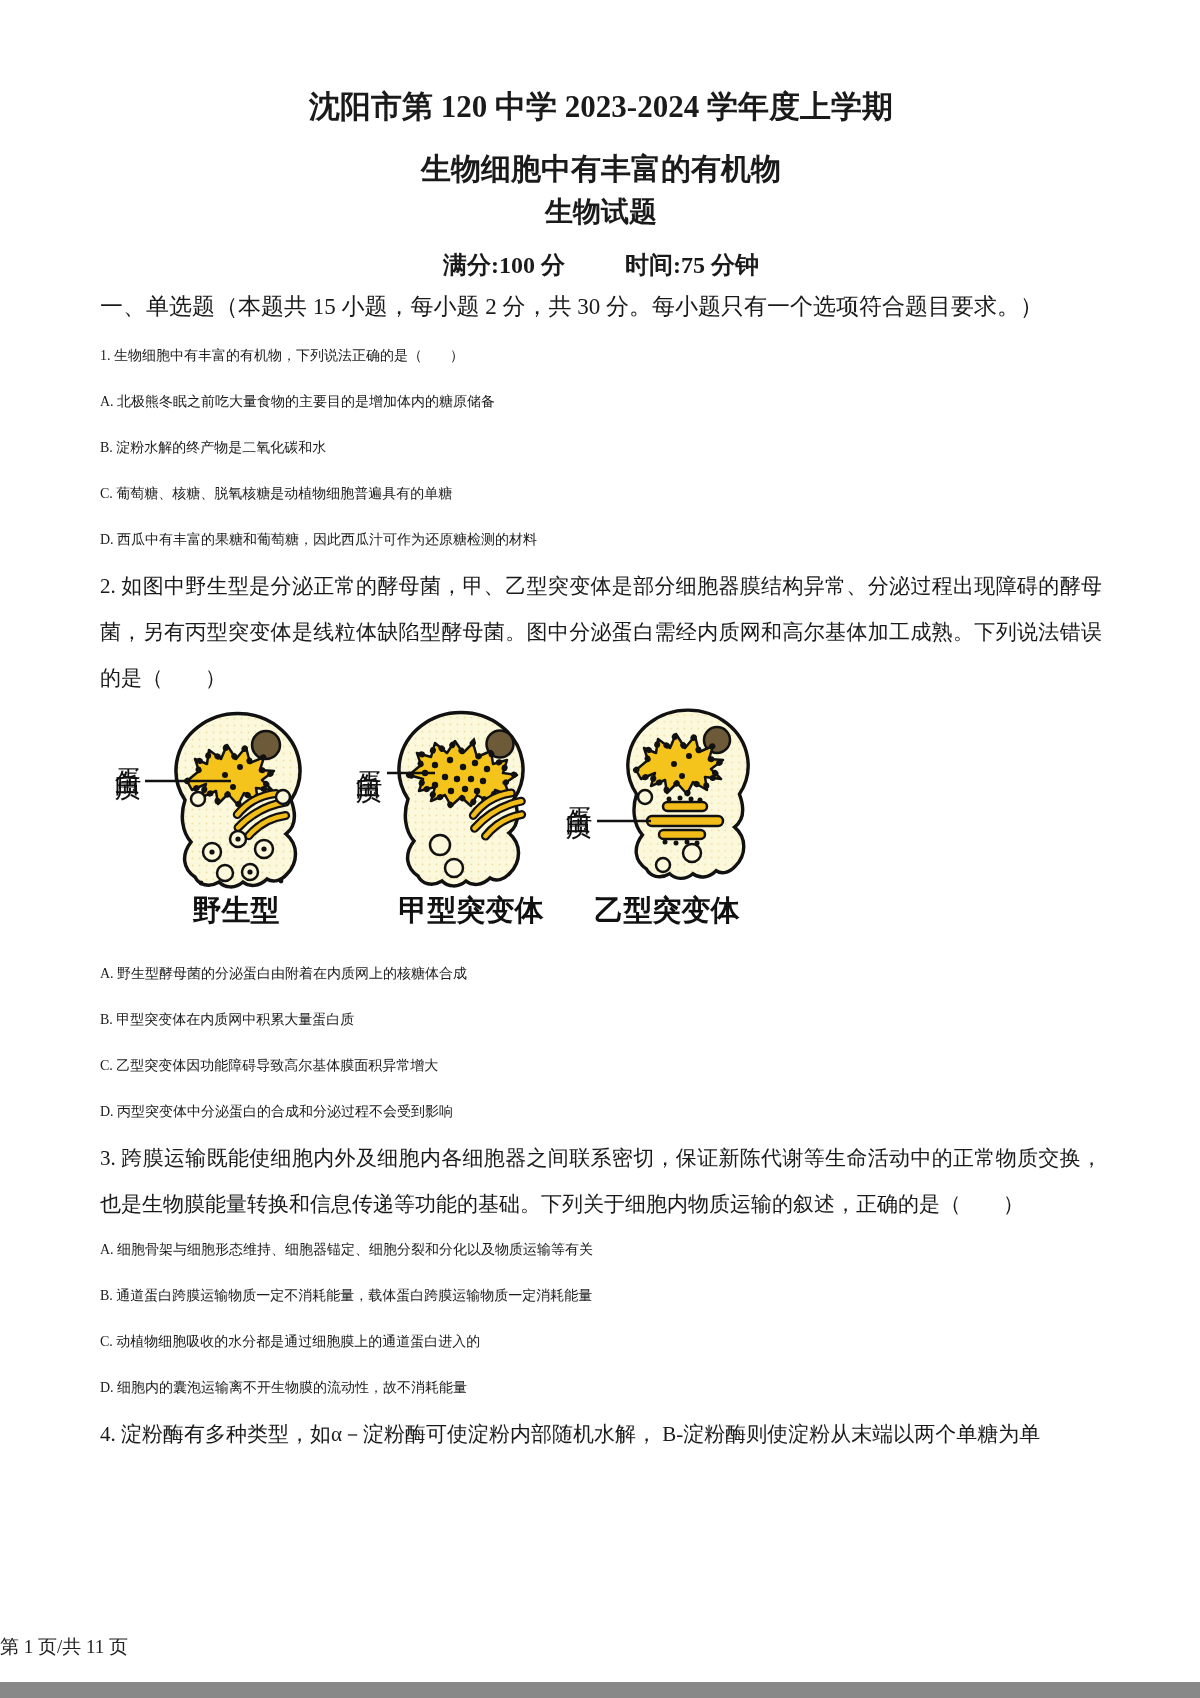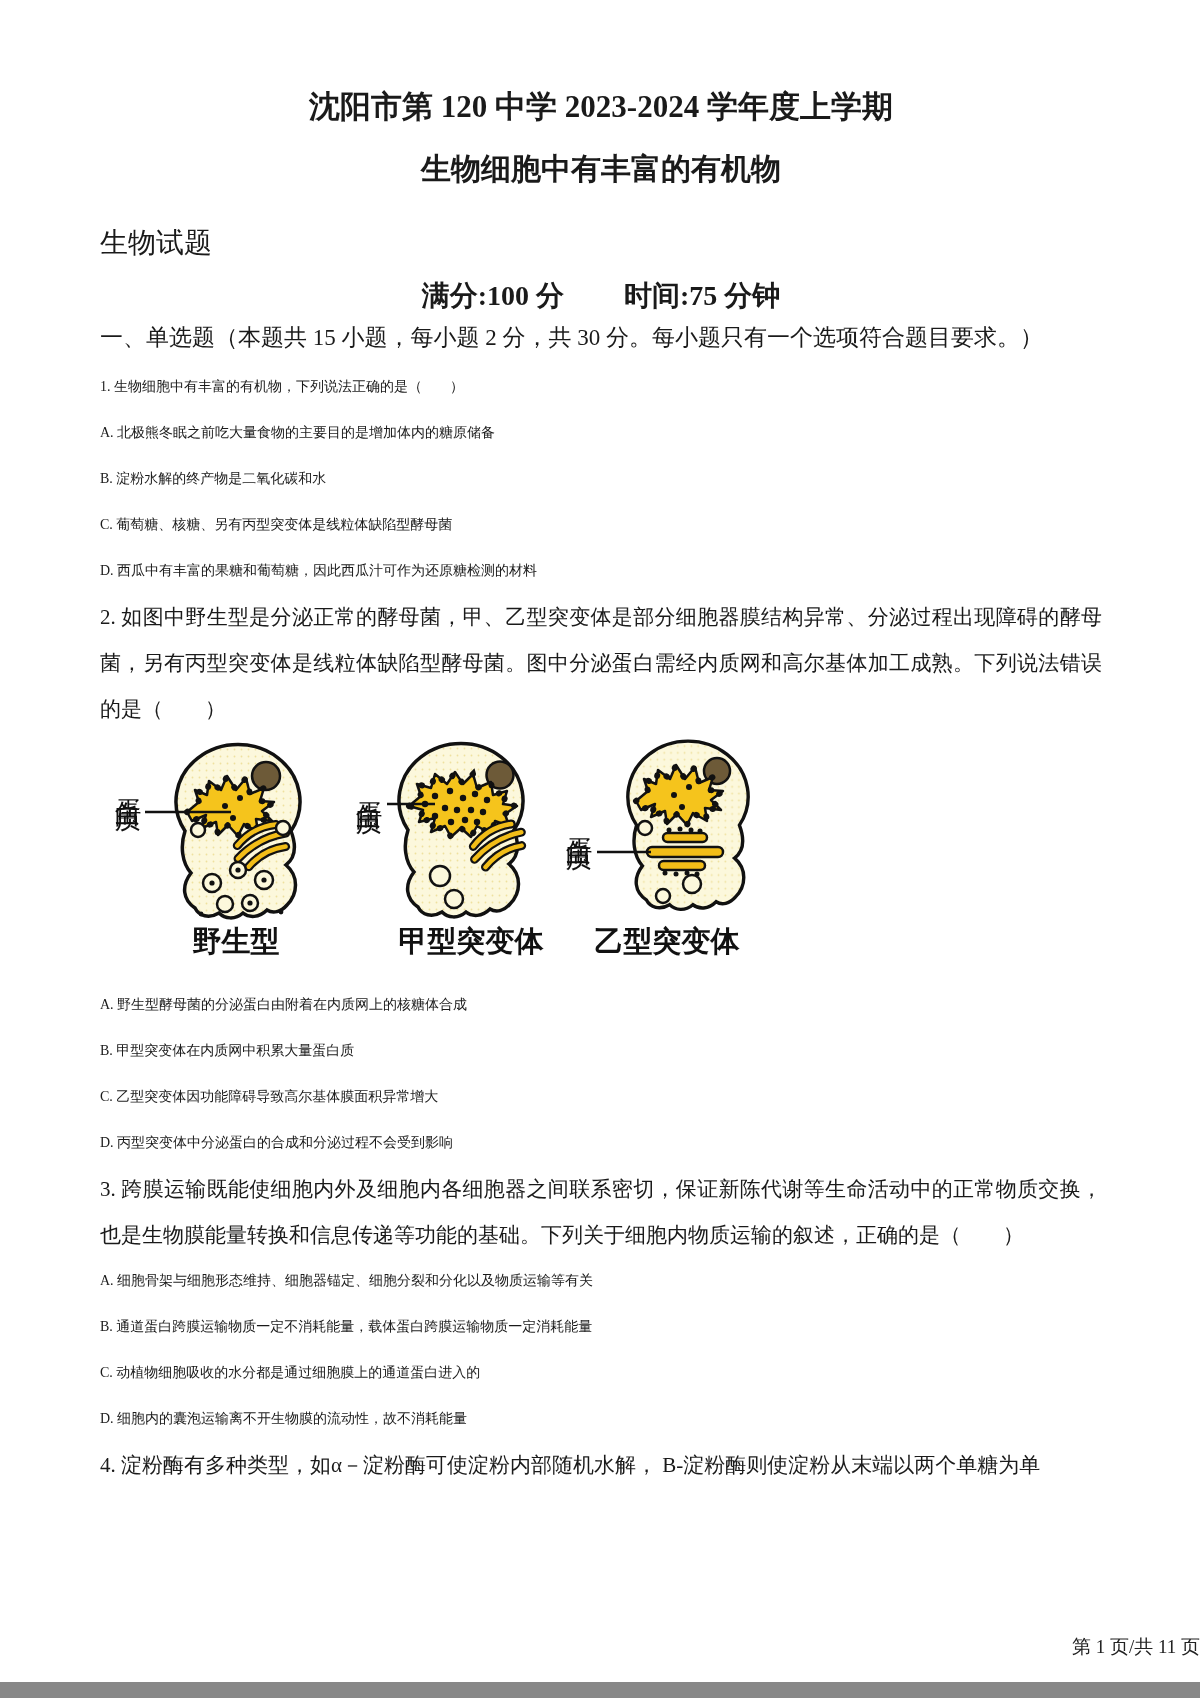--- a/index.html
+++ b/index.html
@@ -8,22 +8,22 @@
     width:1200px; height:1682px;
     margin:0 auto;
     background:#ffffff;
     font-family:"Liberation Serif","DejaVu Serif",serif;
     color:#1a1a1a;
     overflow:hidden;
   }
   .content { position:absolute; left:100px; top:0; width:1002px; }
   .title1 { font-size:31px; font-weight:bold; text-align:center; line-height:38px; margin:88px 0 0 0; }
   .title2 { font-size:30px; font-weight:bold; text-align:center; line-height:38px; margin:24px 0 0 0; }
-  .title3 { font-size:28px; font-weight:normal; text-align:left; line-height:36px; margin:37px 0 0 0; }
-  .meta   { font-size:28px; font-weight:bold; text-align:center; line-height:30px; margin:20px 0 0 0; }
+  .title3 { font-size:28px; font-weight:bold; text-align:center; line-height:36px; margin:6px 0 0 0; }
+  .meta   { font-size:24px; font-weight:bold; text-align:center; line-height:30px; margin:20px 0 0 0; }
   .meta .score { margin-right:60px; }
   .section-header { font-size:23px; font-weight:normal; line-height:32px; margin:11px 0 0 0; }
   .body-flow { margin-top:10px; }
   .line { font-size:14px; line-height:46px; margin:0; }
   .para { font-size:21px; line-height:46px; margin:0; text-align:justify; }
 
   
   .diagram { position:relative; width:700px; height:222px; margin:4px 0 24px 5px; }
   .diagram svg { position:absolute; left:0; top:0; }
   .vlabel {
@@ -44,41 +44,41 @@
   .erdots { fill:none; stroke:#111; stroke-width:6; stroke-dasharray:0.5 16; stroke-linecap:round; }
   .gb { fill:none; stroke:#111; stroke-width:9; stroke-linecap:round; }
   .gy { fill:none; stroke:#f2bd18; stroke-width:4.5; stroke-linecap:round; }
   .sac { fill:#f2bd18; stroke:#111; stroke-width:2.5; }
   .ves { fill:#fcf8dc; stroke:#111; stroke-width:2.5; }
   .dot { fill:#111; }
   .ptr { stroke:#111; stroke-width:2.5; }
 
   .footer {
     position:absolute; left:0; width:100%; top:1634px;
-    text-align:right; font-size:19px; color:#222;
+    text-align:left; font-size:19px; color:#222;
   }
 </style>
 </head>
 <body>
 
 <div class="page">
   <div class="content">
     <div class="title1">沈阳市第 120 中学 2023-2024 学年度上学期</div>
     <div class="title2">生物细胞中有丰富的有机物</div>
     <div class="title3">生物试题</div>
     <div class="meta">
       <span class="score">满分:100 分</span><span>时间:75 分钟</span>
     </div>
     <div class="section-header">一、单选题（本题共 15 小题，每小题 2 分，共 30 分。每小题只有一个选项符合题目要求。）</div>
 
     <div class="body-flow">
       <p class="line">1. 生物细胞中有丰富的有机物，下列说法正确的是（　　）</p>
       <p class="line">A. 北极熊冬眠之前吃大量食物的主要目的是增加体内的糖原储备</p>
       <p class="line">B. 淀粉水解的终产物是二氧化碳和水</p>
-      <p class="line">C. 葡萄糖、核糖、另有丙型突变体是线粒体缺陷型酵母菌</p>
+      <p class="line">C. 葡萄糖、核糖、脱氧核糖是动植物细胞普遍具有的单糖</p>
       <p class="line">D. 西瓜中有丰富的果糖和葡萄糖，因此西瓜汁可作为还原糖检测的材料</p>
 
       <p class="para">2. 如图中野生型是分泌正常的酵母菌，甲、乙型突变体是部分细胞器膜结构异常、分泌过程出现障碍的酵母菌，另有丙型突变体是线粒体缺陷型酵母菌。图中分泌蛋白需经内质网和高尔基体加工成熟。下列说法错误的是（　　）</p>
 
       <div class="diagram">
         <svg width="700" height="222" viewBox="0 0 700 222">
           <defs>
             <pattern id="ht" width="7" height="7" patternUnits="userSpaceOnUse">
               <rect width="7" height="7" fill="#fcf8dc"></rect>
               <circle cx="3.5" cy="3.5" r="0.9" fill="#efe19e"></circle>

